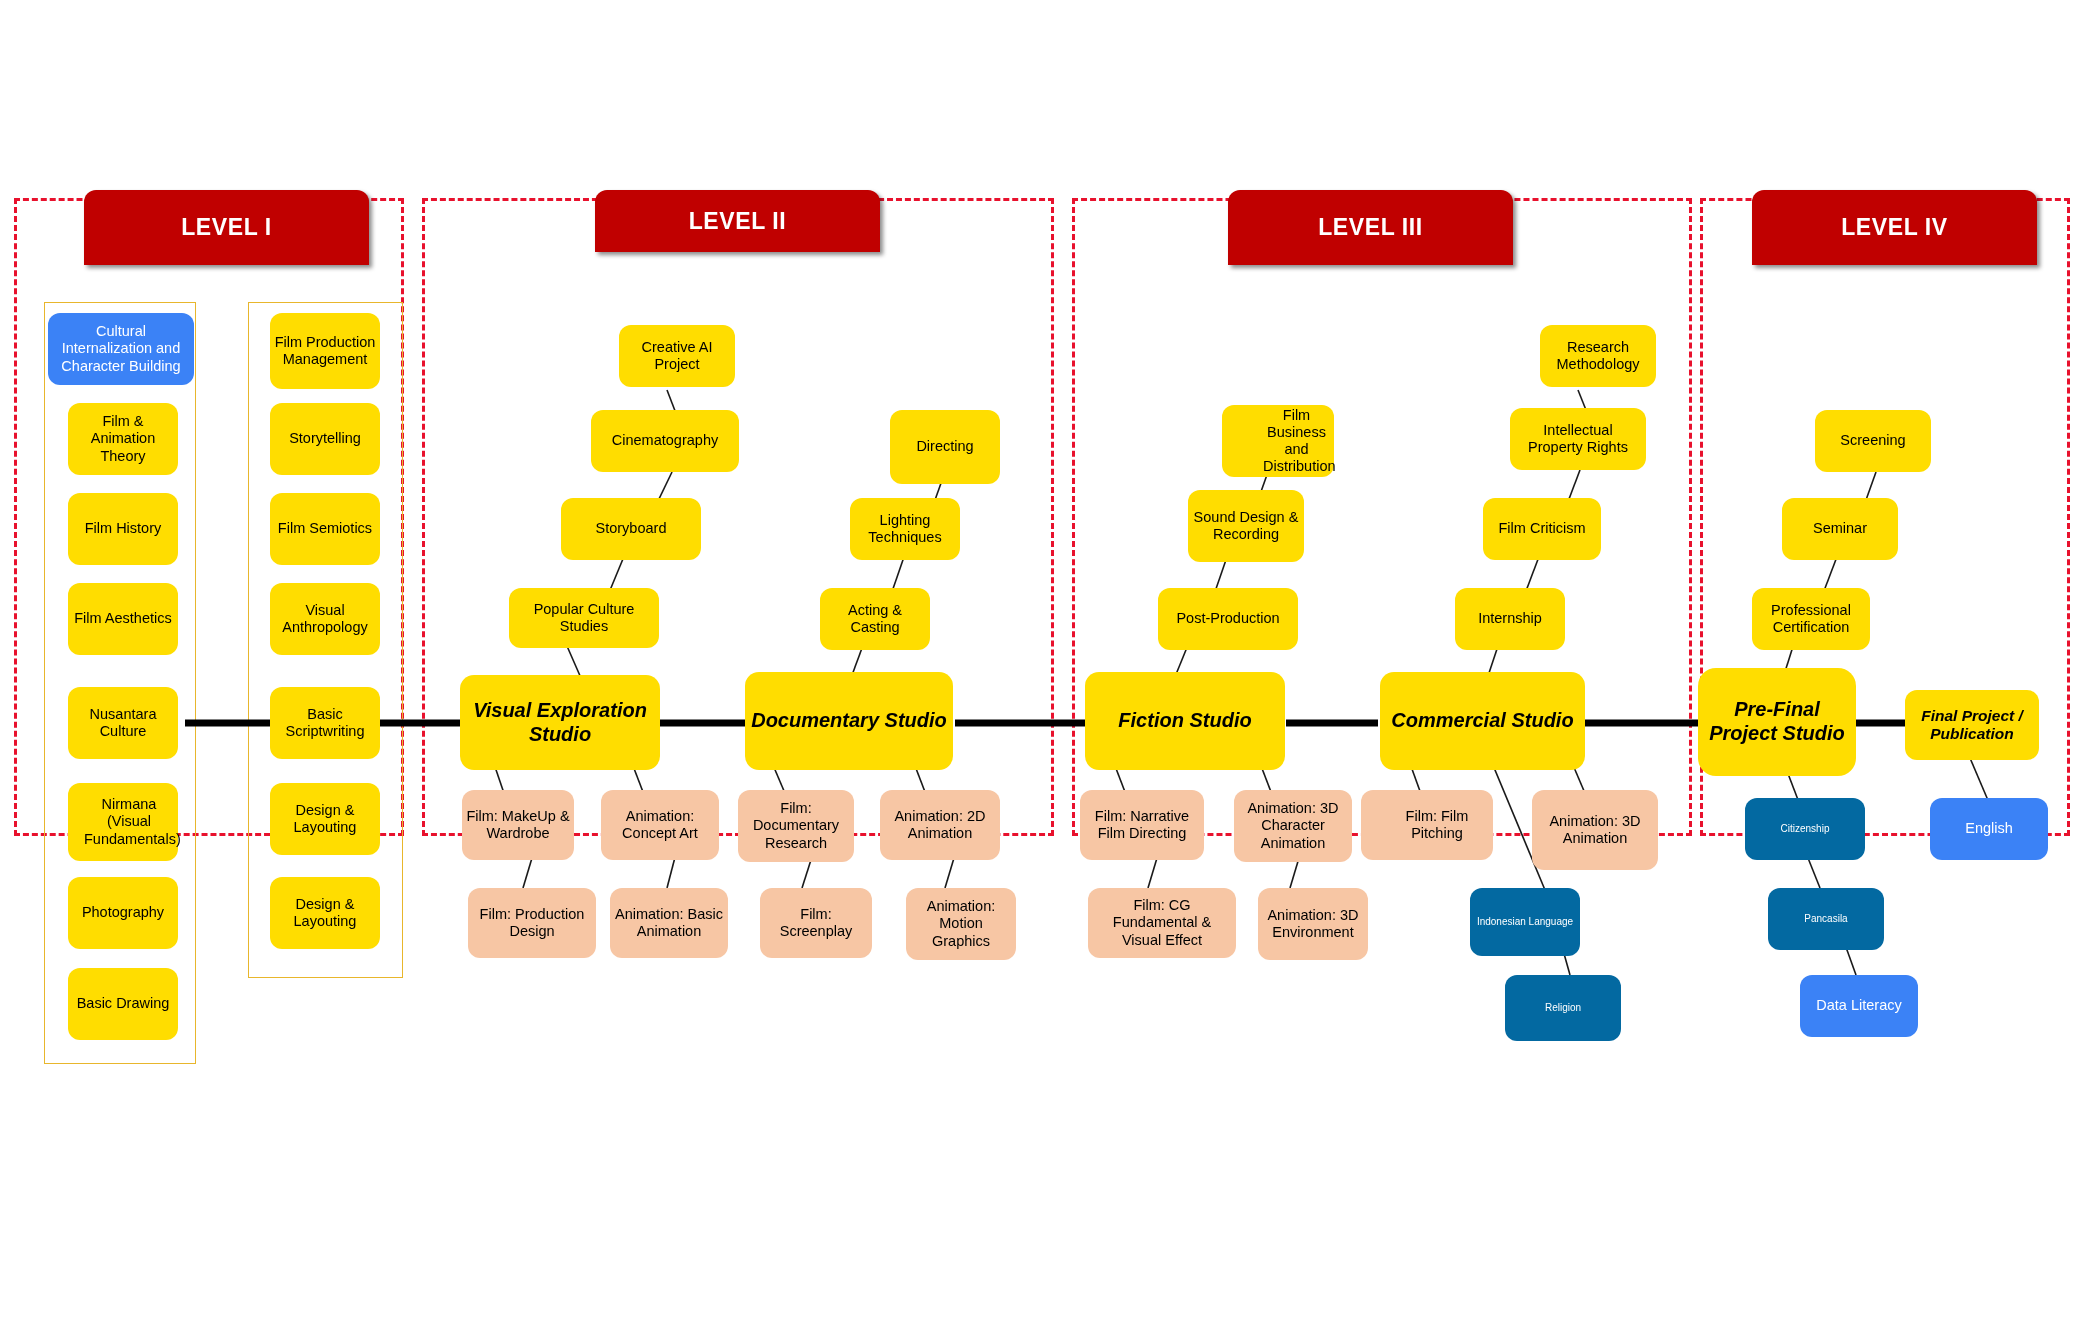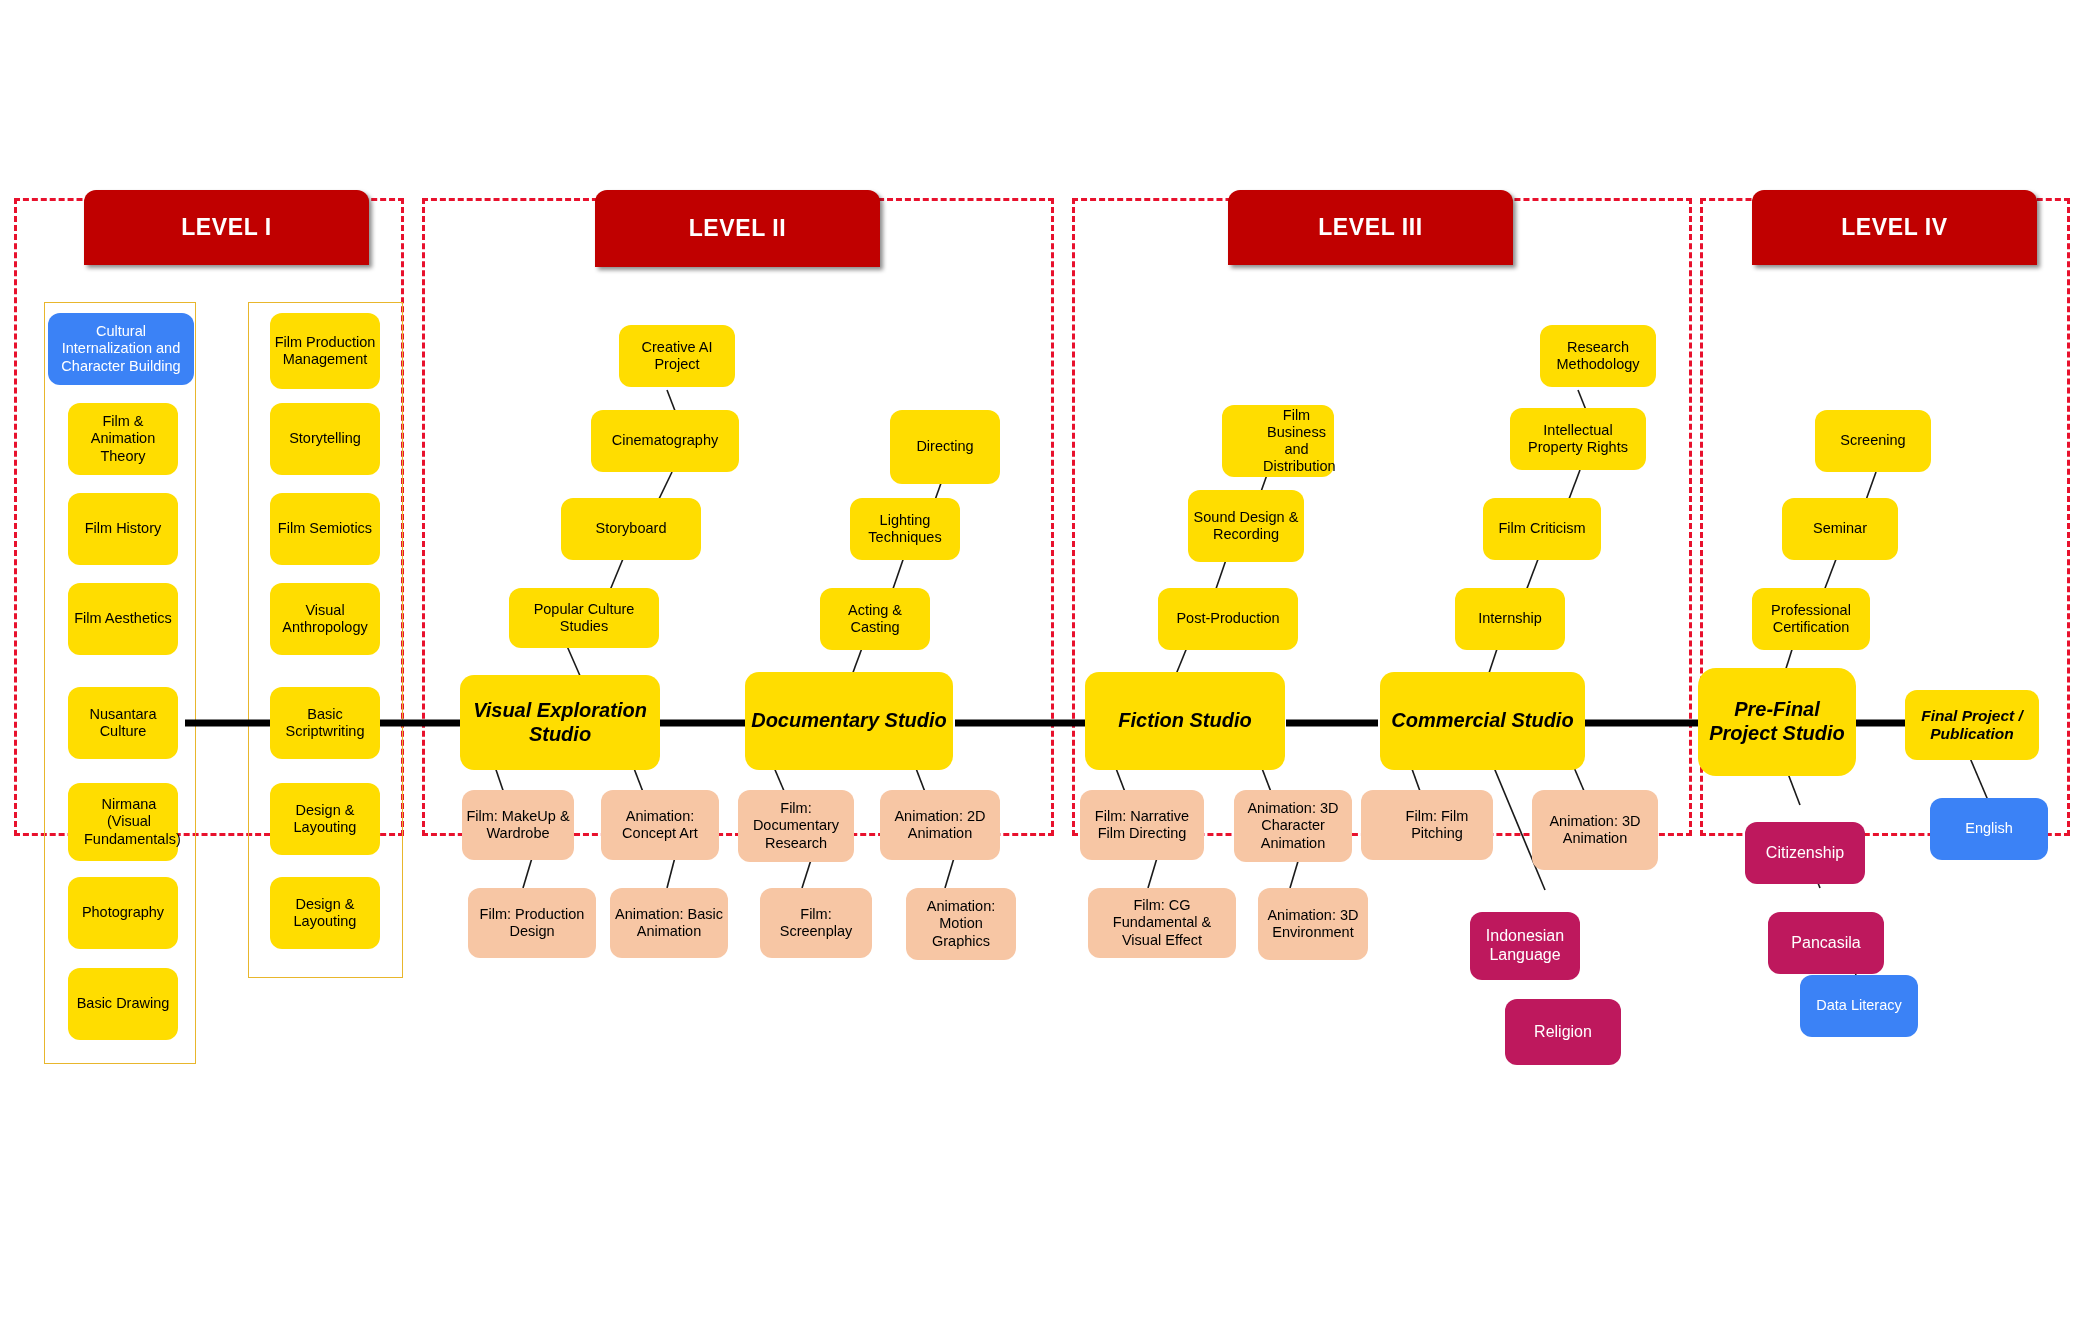--- a/index.html
+++ b/index.html
@@ -19,21 +19,21 @@
   
   .group-box{position:absolute;border:1.5px solid #e8b62c;box-sizing:border-box;background:transparent;}
 
   
   .node{position:absolute;border-radius:12px;display:flex;align-items:center;justify-content:center;
         text-align:center;box-sizing:border-box;line-height:1.18;z-index:6;padding:2px 4px;}
   .node span{display:block;width:100%;}
   .n-yellow{background:#ffdd00;color:#000000;font-size:14.5px;}
   .n-peach {background:#f7c6a4;color:#000000;font-size:14.5px;}
   .n-green {background:#3b82f6;color:#ffffff;font-size:14.5px;}
-  .n-teal  {background:#be185d;color:#ffffff;font-size:16px;margin-top:24px;}
+  .n-teal  {background:#0369a1;color:#ffffff;font-size:10px;}
   .n-studio{background:#ffdd00;color:#000000;font-size:20px;font-weight:bold;font-style:italic;
             border-radius:14px;}
   .n-final {background:#ffdd00;color:#000000;font-size:15.5px;font-weight:bold;font-style:italic;}
 
   
   #wires{position:absolute;left:0;top:0;width:2077px;height:1322px;z-index:3;pointer-events:none;}
   .spine{stroke:#000;stroke-width:7;}
   .branch{stroke:#1a1a1a;stroke-width:1.6;fill:none;}
 </style>
 </head>
@@ -42,21 +42,21 @@
 <div id="stage">
 
   <div class="level-panel" style="left:14px;top:198px;width:390px;height:638px;"></div>
   <div class="level-panel" style="left:422px;top:198px;width:632px;height:638px;"></div>
   <div class="level-panel" style="left:1072px;top:198px;width:620px;height:638px;"></div>
   <div class="level-panel" style="left:1700px;top:198px;width:370px;height:638px;"></div>
 
   <div class="level-tab" style="left:84px;top:190px;width:285px;height:75px;">
     <span>LEVEL I</span>
   </div>
-  <div class="level-tab" style="left:595px;top:190px;width:285px;height:77px;">
+  <div class="level-tab" style="left:595px;top:190px;width:285px;height:62px;">
     <span>LEVEL II</span>
   </div>
   <div class="level-tab" style="left:1228px;top:190px;width:285px;height:75px;">
     <span>LEVEL III</span>
   </div>
   <div class="level-tab" style="left:1752px;top:190px;width:285px;height:75px;">
     <span>LEVEL IV</span>
   </div>
 
   <svg id="wires" viewBox="0 0 2077 1322">

